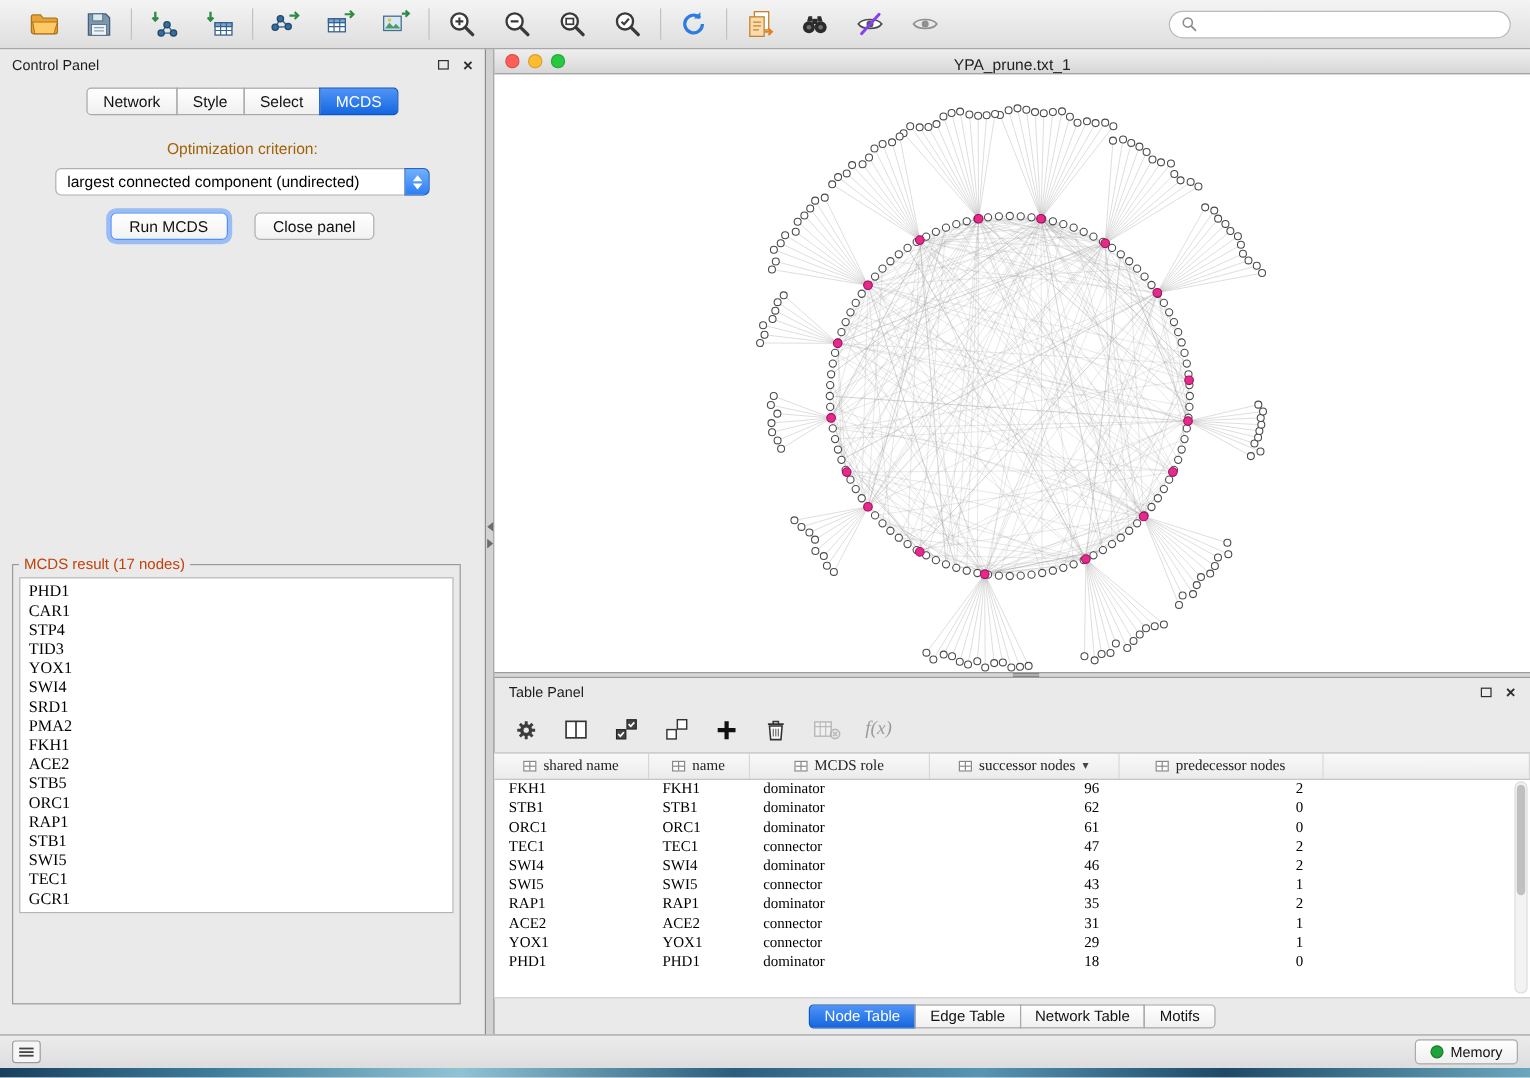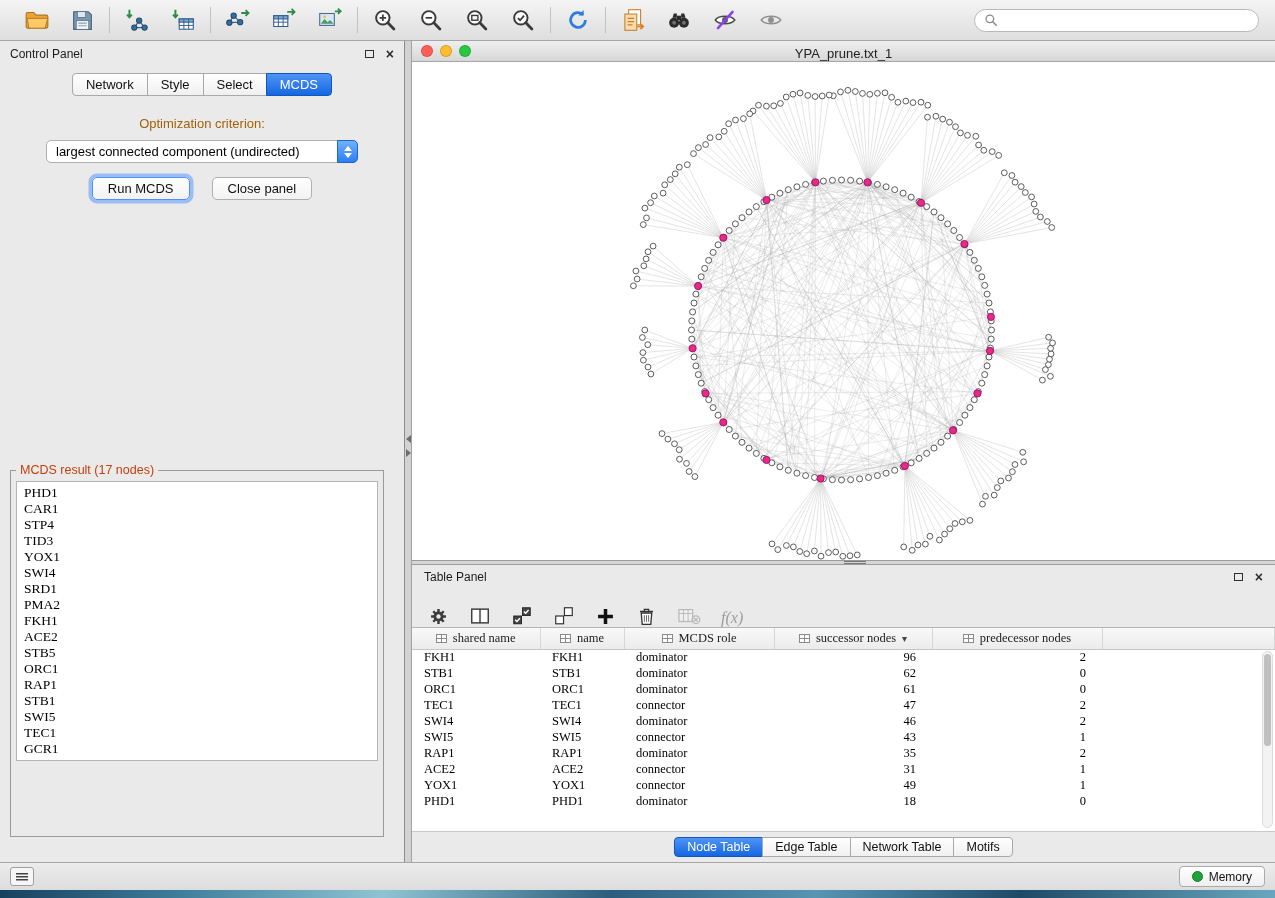--- a/index.html
+++ b/index.html
@@ -85,21 +85,21 @@
 
   .hsplit { height:5px; flex:0 0 5px; background:#d6d6d6; border-top:1px solid #9c9c9c;
     border-bottom:1px solid #9c9c9c; position:relative; }
   .hsplit-handle { position:absolute; left:50%; top:0; width:22px; height:3px;
     border-top:1px solid #777; border-bottom:1px solid #777; }
 
   
   .table-panel { flex:1; background:#eaeaea; display:flex; flex-direction:column; min-height:0; }
   .tp-head { height:24px; flex:0 0 24px; display:flex; align-items:center; padding:0 12px;
     font-size:12px; color:#1c1c1c; }
-  .tp-toolbar { height:38px; flex:0 0 38px; display:flex; align-items:flex-end; gap:20px;
+  .tp-toolbar { height:38px; flex:0 0 38px; display:flex; align-items:center; gap:20px;
     padding:0 16px; }
   .tp-toolbar .tbtn { padding:0; }
   .fx-label { font-family:"Liberation Serif", serif; font-style:italic; font-size:16px; color:#9c9c9c; }
 
   .table-wrap { flex:1; background:#fff; border-top:1px solid #b4b4b4; border-bottom:1px solid #c9c9c9;
     position:relative; overflow:hidden; }
   table.node-table { border-collapse:collapse; table-layout:fixed; width:100%;
     font-family:"Liberation Serif", serif; }
   .node-table thead th { height:21px; background:linear-gradient(#f9f9f9,#ebebeb);
     border-right:1px solid #d7d7d7; border-bottom:1px solid #c6c6c6; font-weight:normal;
@@ -1250,21 +1250,21 @@
                   <td>ACE2</td>
                   <td>connector</td>
                   <td class="num">31</td>
                   <td class="num">1</td>
                   <td></td>
                 </tr>
                 <tr>
                   <td>YOX1</td>
                   <td>YOX1</td>
                   <td>connector</td>
-                  <td class="num">49</td>
+                  <td class="num">29</td>
                   <td class="num">1</td>
                   <td></td>
                 </tr>
                 <tr>
                   <td>PHD1</td>
                   <td>PHD1</td>
                   <td>dominator</td>
                   <td class="num">18</td>
                   <td class="num">0</td>
                   <td></td>

